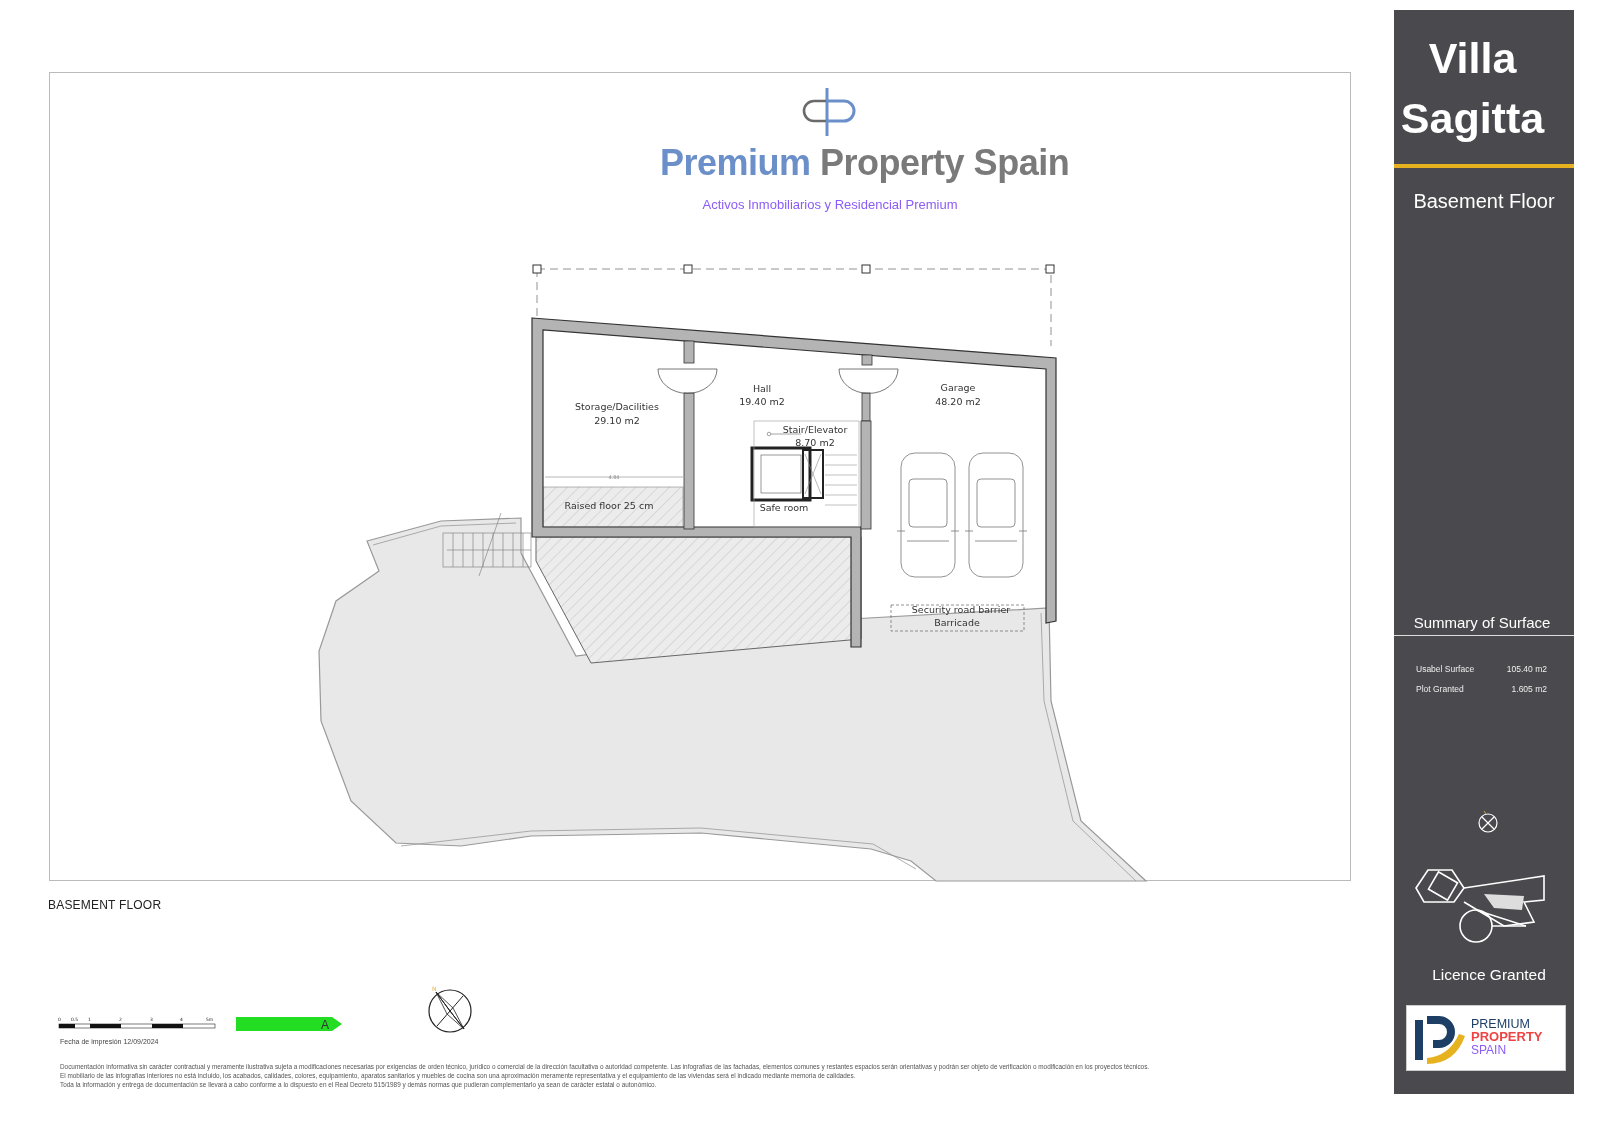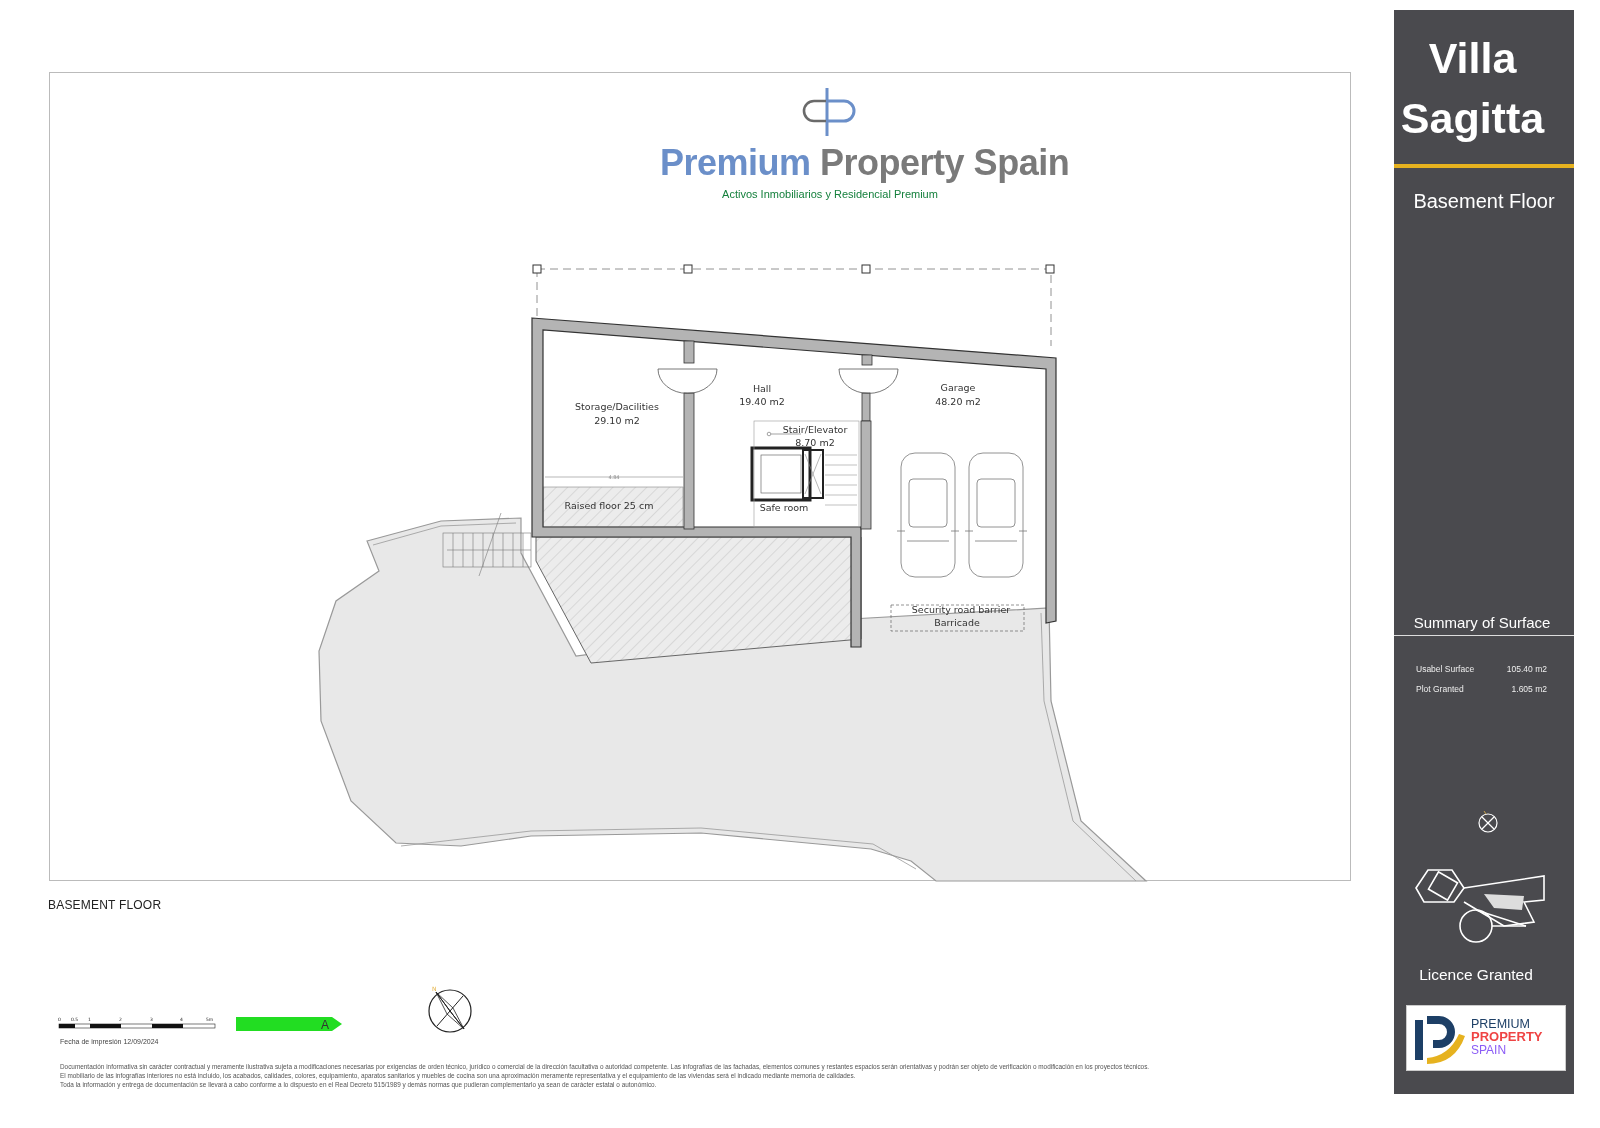--- a/index.html
+++ b/index.html
@@ -4,39 +4,39 @@
 <style>
   html,body{margin:0;padding:0;background:#fff;}
   body{width:1600px;height:1128px;position:relative;overflow:hidden;font-family:"Liberation Sans",sans-serif;color:#222;}
   .plan-frame{position:absolute;left:49px;top:72px;width:1302px;height:809px;border:1px solid #bbb;box-sizing:border-box;background:#fff;}
   .plan-svg{position:absolute;left:0;top:0;}
   .brand{position:absolute;left:660px;top:86px;width:340px;text-align:center;}
   .brand-logo{display:block;margin:0 auto;}
   .brand-name{font-size:36px;font-weight:bold;letter-spacing:-0.5px;margin-top:4px;white-space:nowrap;}
   .brand-name .b1{color:#6b8fc9;}
   .brand-name .b2{color:#7a7a7a;}
-  .brand-tag{font-size:11px;color:#15803d;margin-top:4px;white-space:nowrap;}
+  .brand-tag{font-size:13px;color:#8b5cf6;margin-top:13px;white-space:nowrap;}
   .floor-label{position:absolute;left:48px;top:898px;font-size:12px;color:#222;letter-spacing:0.2px;}
   .print-date{position:absolute;left:60px;top:1038px;font-size:7px;color:#444;}
   .disclaimer{position:absolute;left:60px;top:1062px;width:1300px;font-size:6.4px;line-height:9px;color:#555;}
   .disclaimer div{white-space:nowrap;overflow:hidden;}
   .scale-bar{position:absolute;left:58px;top:1016px;}
   .energy{position:absolute;left:236px;top:1017px;}
   .sidebar{position:absolute;left:1394px;top:10px;width:180px;height:1084px;background:#4a4a4e;}
   .sb-title{position:absolute;left:0;top:18px;width:157px;text-align:center;color:#fff;font-size:43px;line-height:60px;font-weight:bold;}
   .sb-gold{position:absolute;left:0;top:154px;width:180px;height:4px;background:#e6b21f;}
   .sb-sub{position:absolute;left:0;top:180px;width:180px;text-align:center;color:#fff;font-size:20px;}
   .sb-summary{position:absolute;left:0;top:604px;width:176px;text-align:center;color:#fff;font-size:15px;}
   .sb-line{position:absolute;left:0;top:625px;width:180px;height:1px;background:#ddd;}
   .sb-row{position:absolute;left:22px;width:150px;font-size:8.5px;color:#eee;}
   .sb-row .k{position:absolute;left:0;}
   .sb-row .v{position:absolute;right:19px;}
   .sb-compass{position:absolute;left:82px;top:800px;}
   .sb-site{position:absolute;left:20px;top:856px;}
-  .sb-licence{position:absolute;left:0;top:956px;width:164px;text-align:center;color:#fff;font-size:15.5px;}
+  .sb-licence{position:absolute;left:0;top:956px;width:164px;text-align:center;color:#fff;font-size:15.5px;padding-left:13px;}
   .sb-logo{position:absolute;left:12px;top:995px;width:160px;height:66px;background:#fff;border:1px solid #ccc;box-sizing:border-box;}
   .sb-logo .t{position:absolute;left:64px;font-family:"Liberation Sans",sans-serif;line-height:12px;}
   .room-label{font-family:"DejaVu Sans",sans-serif;font-size:9.5px;fill:#333;text-anchor:middle;}
 </style>
 </head>
 <body>
 
 <div class="plan-frame">
   <svg class="plan-svg" width="1302" height="809" viewBox="49 72 1302 809">
     <defs>

